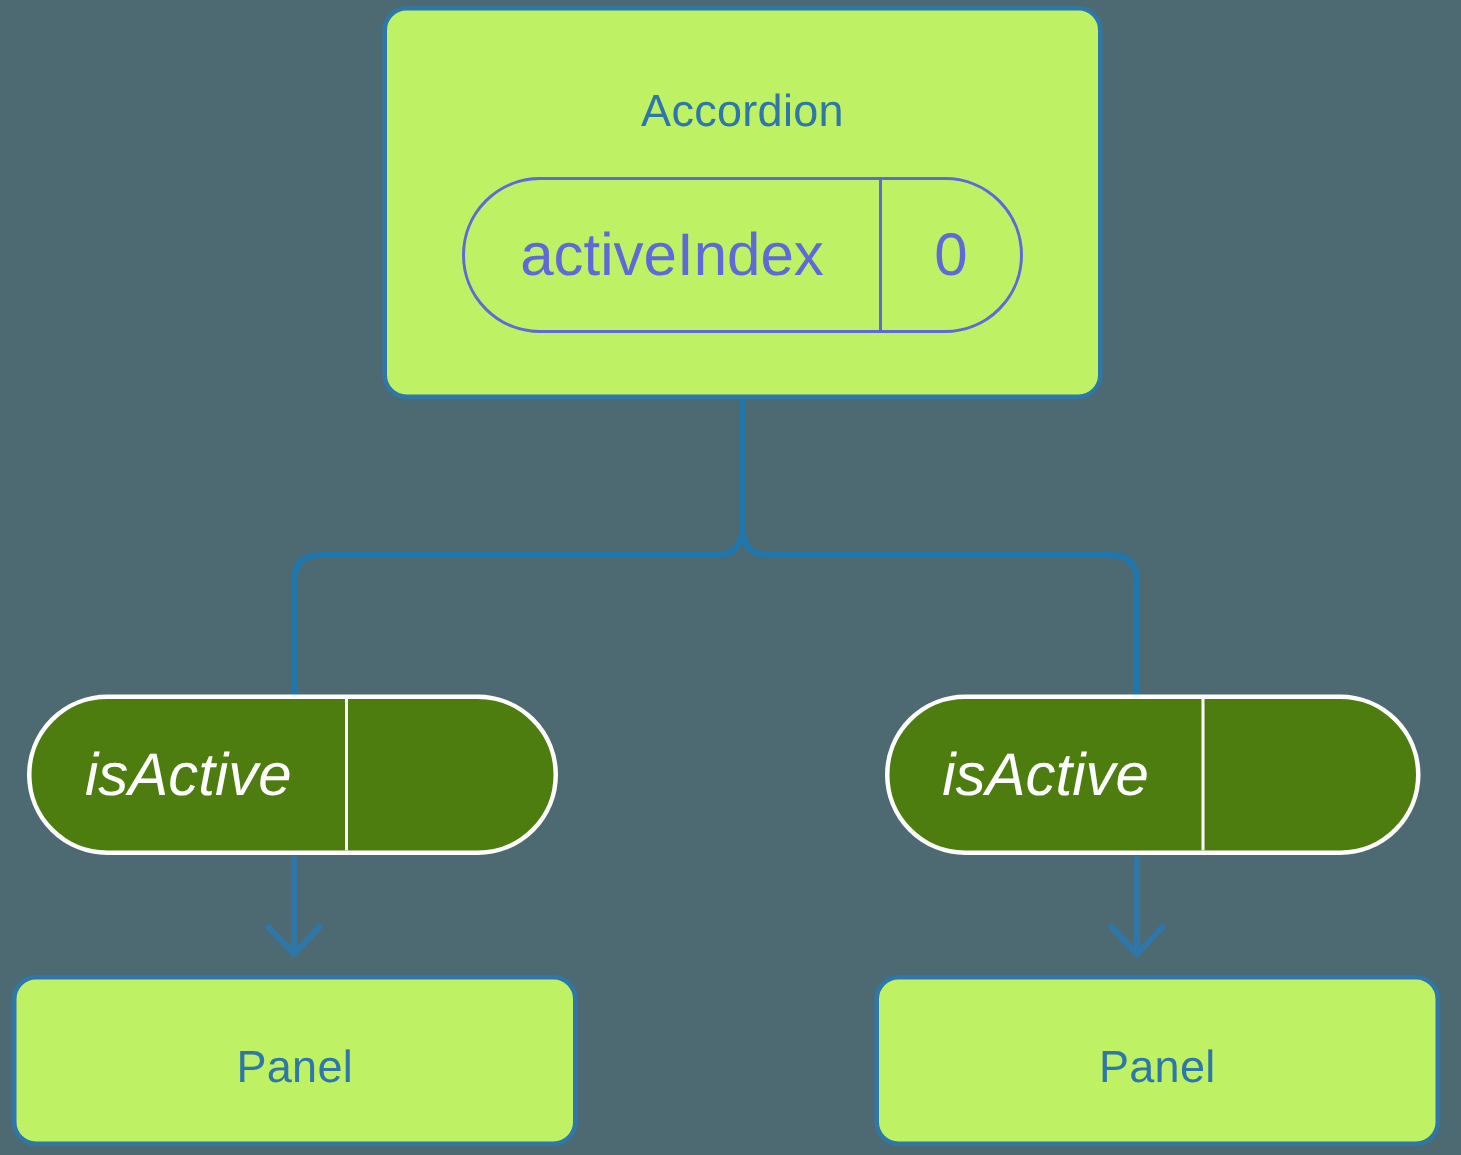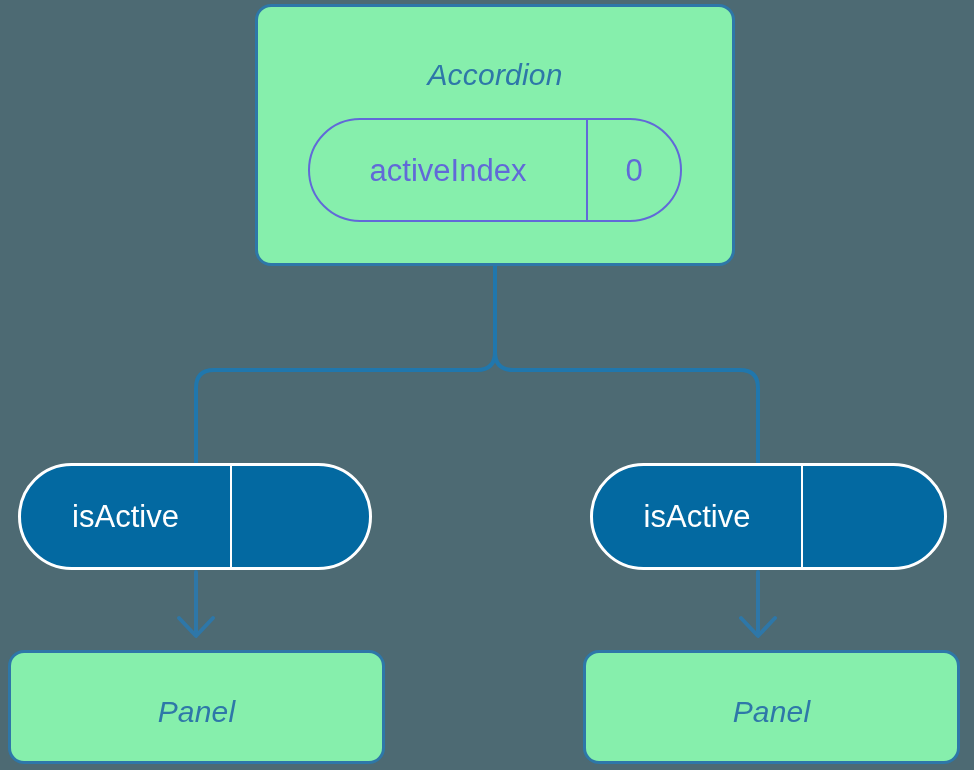--- a/index.html
+++ b/index.html
@@ -26,25 +26,24 @@
     top: 0;
     width: 974px;
     height: 770px;
     z-index: 1;
   }
 
   
   .card {
     position: absolute;
     z-index: 2;
-    background: #86efac;
+    background: #bef264;
     border: 3px solid #2e77a8;
     border-radius: 16px;
     box-sizing: border-box;
-    font-style: italic;
   }
   .card-title {
     position: absolute;
     left: 0;
     right: 0;
     text-align: center;
     color: #2e77a8;
     font-size: 30px;
     font-weight: 400;
     letter-spacing: 0.2px;
@@ -90,43 +89,44 @@
     box-sizing: border-box;
     border-radius: 999px;
     overflow: hidden;
   }
   .pill .pill-key,
   .pill .pill-val {
     display: flex;
     align-items: center;
     justify-content: center;
     box-sizing: border-box;
-    font-size: 31px;
+    font-size: 40px;
     font-weight: 400;
     white-space: nowrap;
     line-height: 1;
   }
 
   
   .pill.outlined {
     border: 2px solid #6169d8;
     background: transparent;
   }
   .pill.outlined .pill-key {
     color: #6169d8;
     border-right: 2px solid #6169d8;
   }
   .pill.outlined .pill-val {
     color: #6169d8;
   }
 
   
   .pill.filled {
-    background: #0369a1;
+    background: #4d7c0f;
     border: 3px solid #ffffff;
+    font-style: italic;
   }
   .pill.filled .pill-key {
     color: #ffffff;
     border-right: 2px solid #ffffff;
   }
   .pill.filled .pill-val {
     color: #ffffff;
   }
 
   #state-pill {

